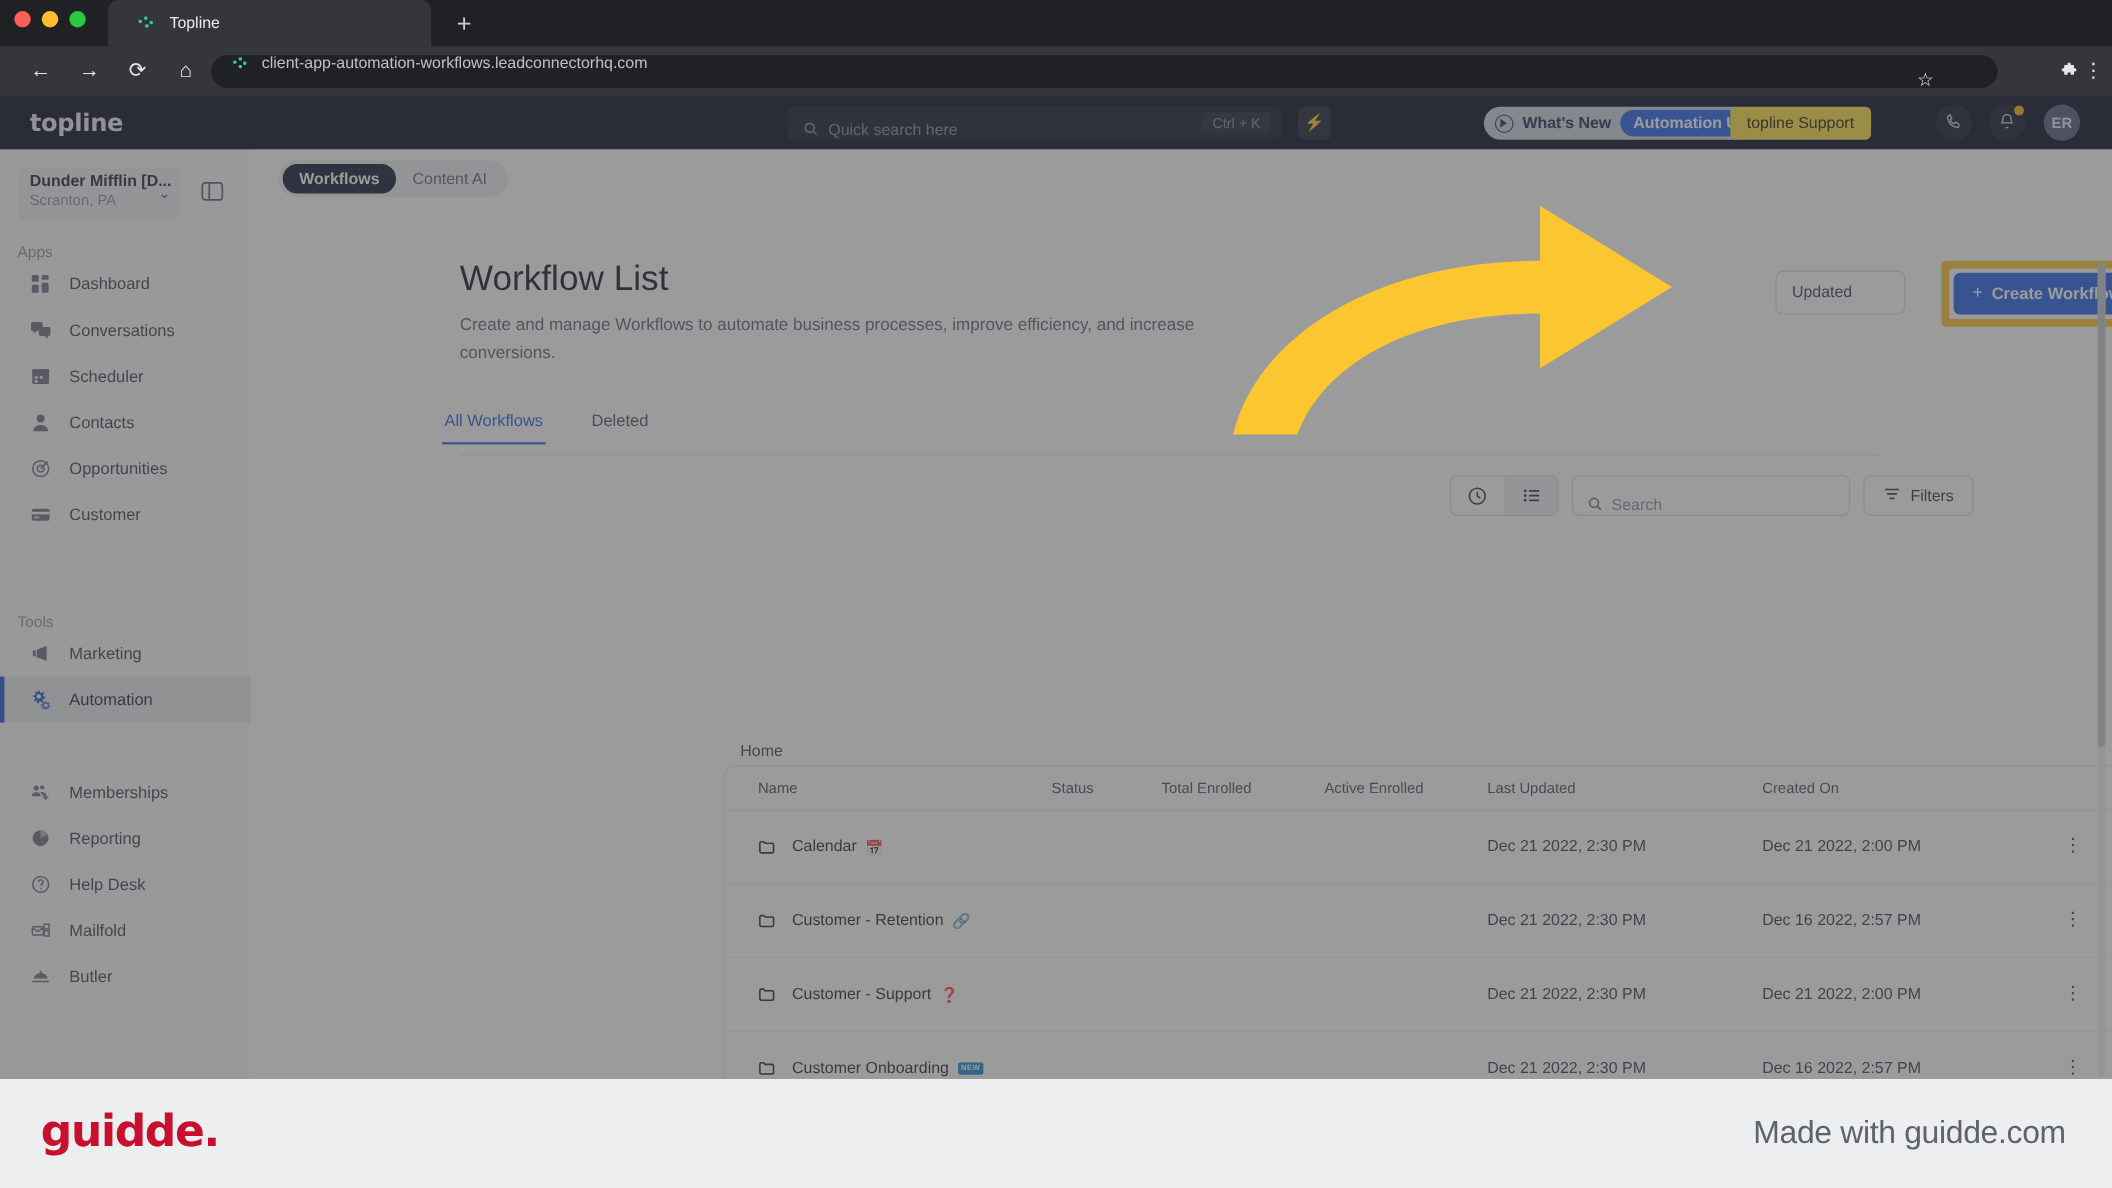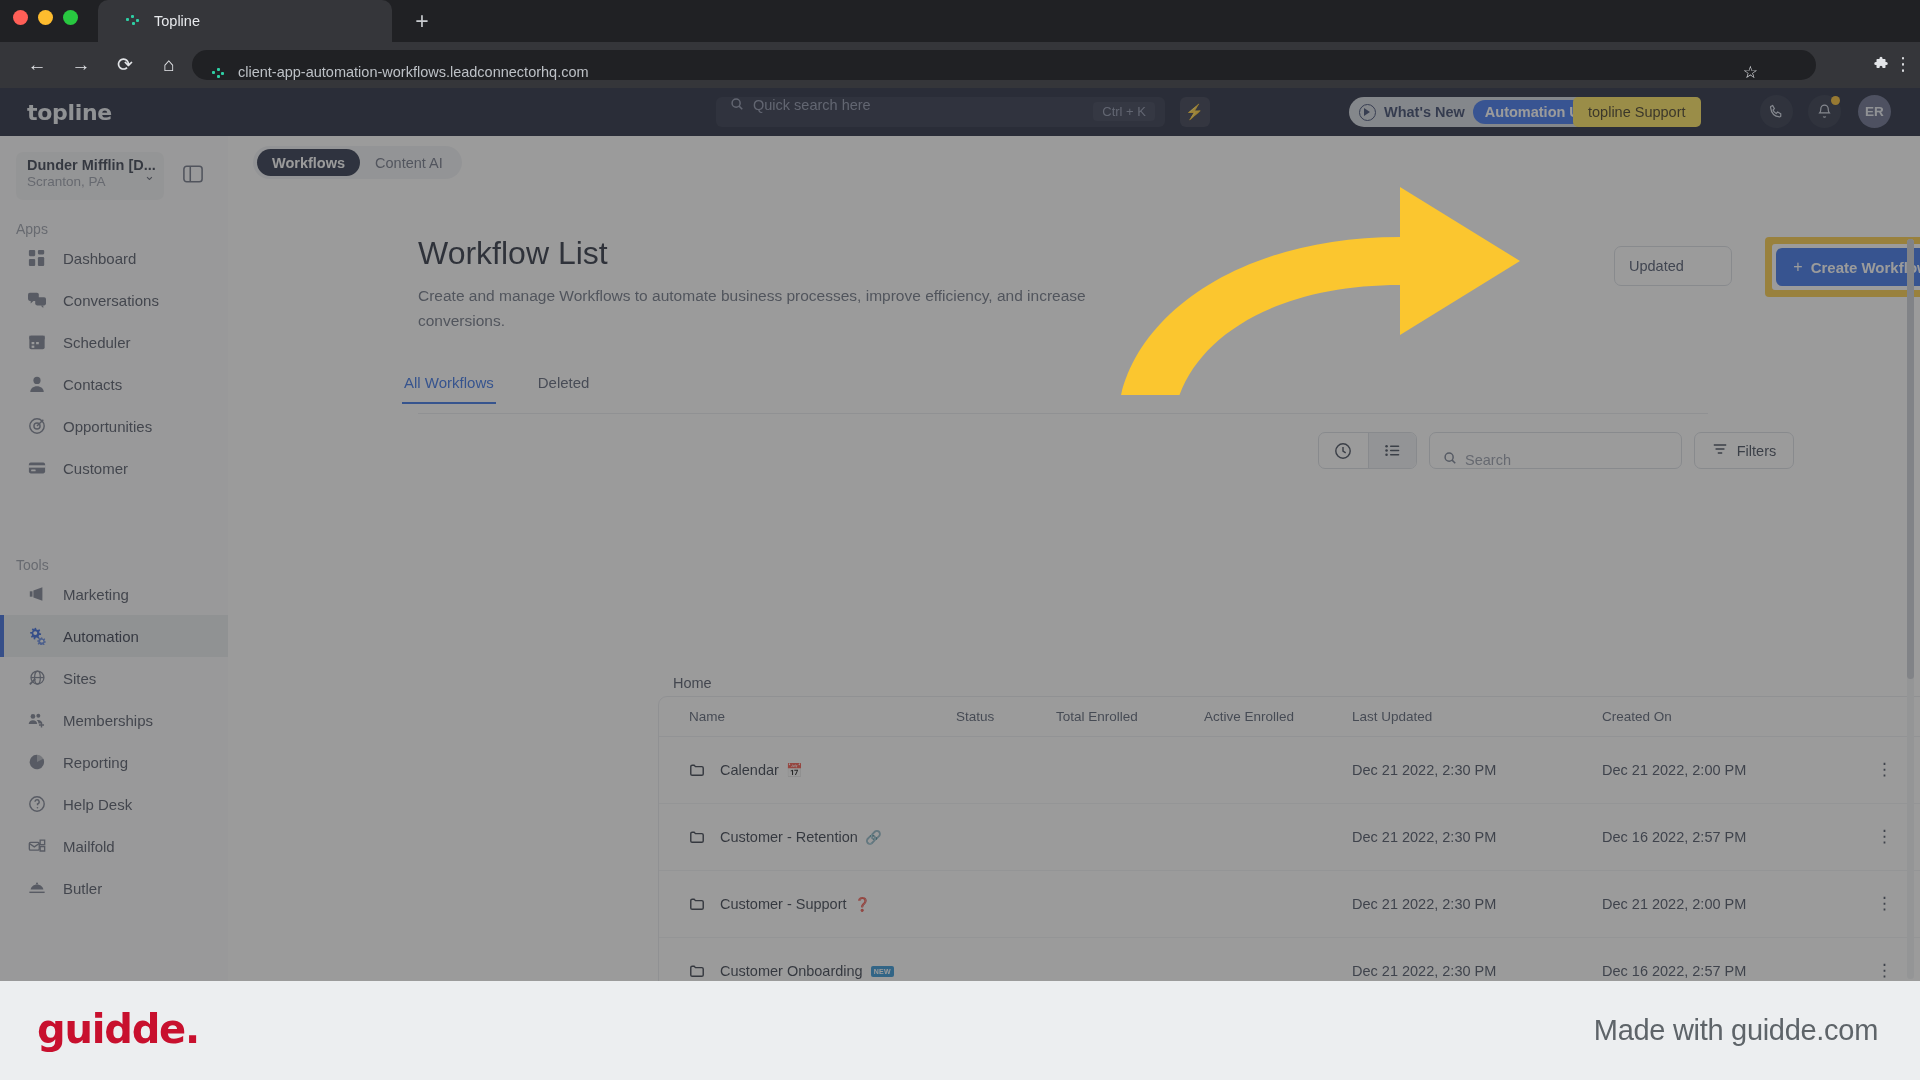--- a/index.html
+++ b/index.html
@@ -17,34 +17,34 @@
                 border-top-left-radius:10px; border-top-right-radius:10px; display:flex; align-items:center; }
   #tab-favicon { width:16px; height:16px; margin-left:28px; position:relative; }
   #tab-favicon i { position:absolute; width:3px; height:3px; background:#2ecfa4; border-radius:1px; }
   #tab-title { margin-left:12px; color:#e8eaed; font-size:14.5px; white-space:nowrap; }
   #new-tab { position:absolute; left:405px; top:4px; width:34px; height:34px; color:#c8cbcf;
              font-size:23px; line-height:34px; text-align:center; }
   #toolbar { position:absolute; left:0; top:42px; width:1920px; height:46px; background:#35363a; display:flex; align-items:center; }
   .nav-btn { width:34px; height:34px; margin-left:10px; color:#e3e5e8; font-size:19px; line-height:34px; text-align:center; }
   .nav-btn:first-child { margin-left:20px; }
   #omnibox { position:absolute; left:192px; top:8px; width:1624px; height:30px; background:#202124;
-             border-radius:15px; display:flex; align-items:flex-end; }
+             border-radius:15px; display:flex; align-items:flex-start; }
   #omni-favicon { width:14px; height:14px; margin-left:20px; position:relative; }
   #omni-favicon i { position:absolute; width:3px; height:3px; background:#2ecfa4; border-radius:1px; }
   #omni-url { margin-left:12px; color:#bdc1c6; font-size:14.5px; }
   #star-icon { position:absolute; right:58px; top:12px; color:#e3e5e8; font-size:17px; }
   #ext-icon { position:absolute; right:30px; top:14px; width:18px; height:18px; color:#e3e5e8; }
   #menu-icon { position:absolute; right:8px; top:11px; color:#e3e5e8; font-size:18px; line-height:22px; letter-spacing:0; }
 
   
   #app-topbar { position:absolute; left:0; top:88px; width:1920px; height:48px; background:#050c24; }
   #brand-logo { position:absolute; left:27px; top:12px; color:#e7eaf0; font-size:22px; font-weight:600;
                 letter-spacing:-.3px; font-family:"DejaVu Sans", sans-serif; }
   #quick-search { position:absolute; left:716px; top:9px; width:449px; height:30px; background:#131a31;
-                  border-radius:6px; display:flex; align-items:flex-start; }
+                  border-radius:6px; display:flex; align-items:flex-end; }
   #qs-icon { margin-left:14px; color:#8189a3; font-size:13px; }
   #qs-placeholder { margin-left:9px; color:#8189a3; font-size:14.5px; }
   #qs-shortcut { position:absolute; right:10px; top:5px; padding:2px 9px; background:#1d243c; border-radius:4px;
                  color:#8189a3; font-size:13px; }
   #lightning-btn { position:absolute; left:1180px; top:9px; width:30px; height:30px; background:#1b2036;
                    border-radius:6px; color:#f5c518; font-size:15px; text-align:center; line-height:30px; }
   #whatsnew-pill { position:absolute; left:1349px; top:9px; height:30px; background:#cdd2dc; border-radius:15px;
                    display:flex; align-items:center; padding:0 6px 0 10px; }
   #wn-icon { width:17px; height:17px; border:1.6px solid #23315c; border-radius:50%; position:relative; }
   #wn-icon::after{ content:""; position:absolute; left:4px; top:3px; border-left:6px solid #23315c;
@@ -323,31 +323,20 @@
     <span class="ico">
         <svg viewBox="0 0 20 20" width="18" height="18" fill="#2058d8">
           <path d="M7.4 1.2 8.9.9l.5 1.9 1.5.6 1.7-1 1 1.3-1.2 1.5.3 1.6 1.9.4-.2 1.6-1.9.1-.8 1.4 1 1.6-1.3 1-1.4-1.3-1.6.3-.5 1.9-1.6-.2-.1-1.9L5.8 11l-1.6 1-1-1.3L4.5 9.2 4.2 7.6 2.3 7.2l.2-1.6 1.9-.1.8-1.4-1-1.6 1.3-1 1.4 1.3z"></path>
           <circle cx="8.1" cy="6.8" r="2.2" fill="#fbfbfc"></circle>
           <path d="M14.6 11.6l1.1-.2.4 1.4 1.1.4 1.2-.7.7 1-.8 1.1.2 1.2 1.4.3-.1 1.2-1.4.1-.6 1 .7 1.2-1 .7-1-.9-1.2.2-.4 1.4-1.2-.1-.1-1.4-1-.6-1.2.7-.7-1 .9-1-.2-1.2-1.4-.3.1-1.2 1.4-.1.6-1-.7-1.2 1-.7 1 .9z" opacity=".75"></path>
           <circle cx="15.3" cy="15.7" r="1.6" fill="#fbfbfc"></circle>
         </svg>
       </span>
     <span>Automation</span>
   </div>
-  <div class="nav-item" style="top:521px">
-    <span class="ico">
-        <svg viewBox="0 0 20 20" width="18" height="18" fill="none" stroke="#6b7285" stroke-width="1.4">
-          <circle cx="10.5" cy="9.5" r="7.2"></circle>
-          <ellipse cx="10.5" cy="9.5" rx="3.2" ry="7.2"></ellipse>
-          <line x1="3.4" y1="9.5" x2="17.6" y2="9.5"></line>
-          <path d="M2 17 8 11" stroke-width="2"></path>
-        </svg>
-      </span>
-    <span>Sites</span>
-  </div>
   <div class="nav-item" style="top:563px">
     <span class="ico">
         <svg viewBox="0 0 20 20" width="18" height="18" fill="#6b7285">
           <circle cx="5.5" cy="6" r="2.6"></circle>
           <circle cx="11.5" cy="5.3" r="2.2"></circle>
           <path d="M.8 14.4c0-2.6 2.1-4.2 4.7-4.2s4.7 1.6 4.7 4.2z"></path>
           <path d="M9.6 10.4c.6-.2 1.2-.3 1.9-.3 2.3 0 4.2 1.4 4.2 3.7h-4.1c0-1.4-.8-2.6-2-3.4z"></path>
           <path d="M15.8 14.8h2v1.6h-2v2h-1.6v-2h-2v-1.6h2v-2h1.6z"></path>
         </svg>
       </span>

